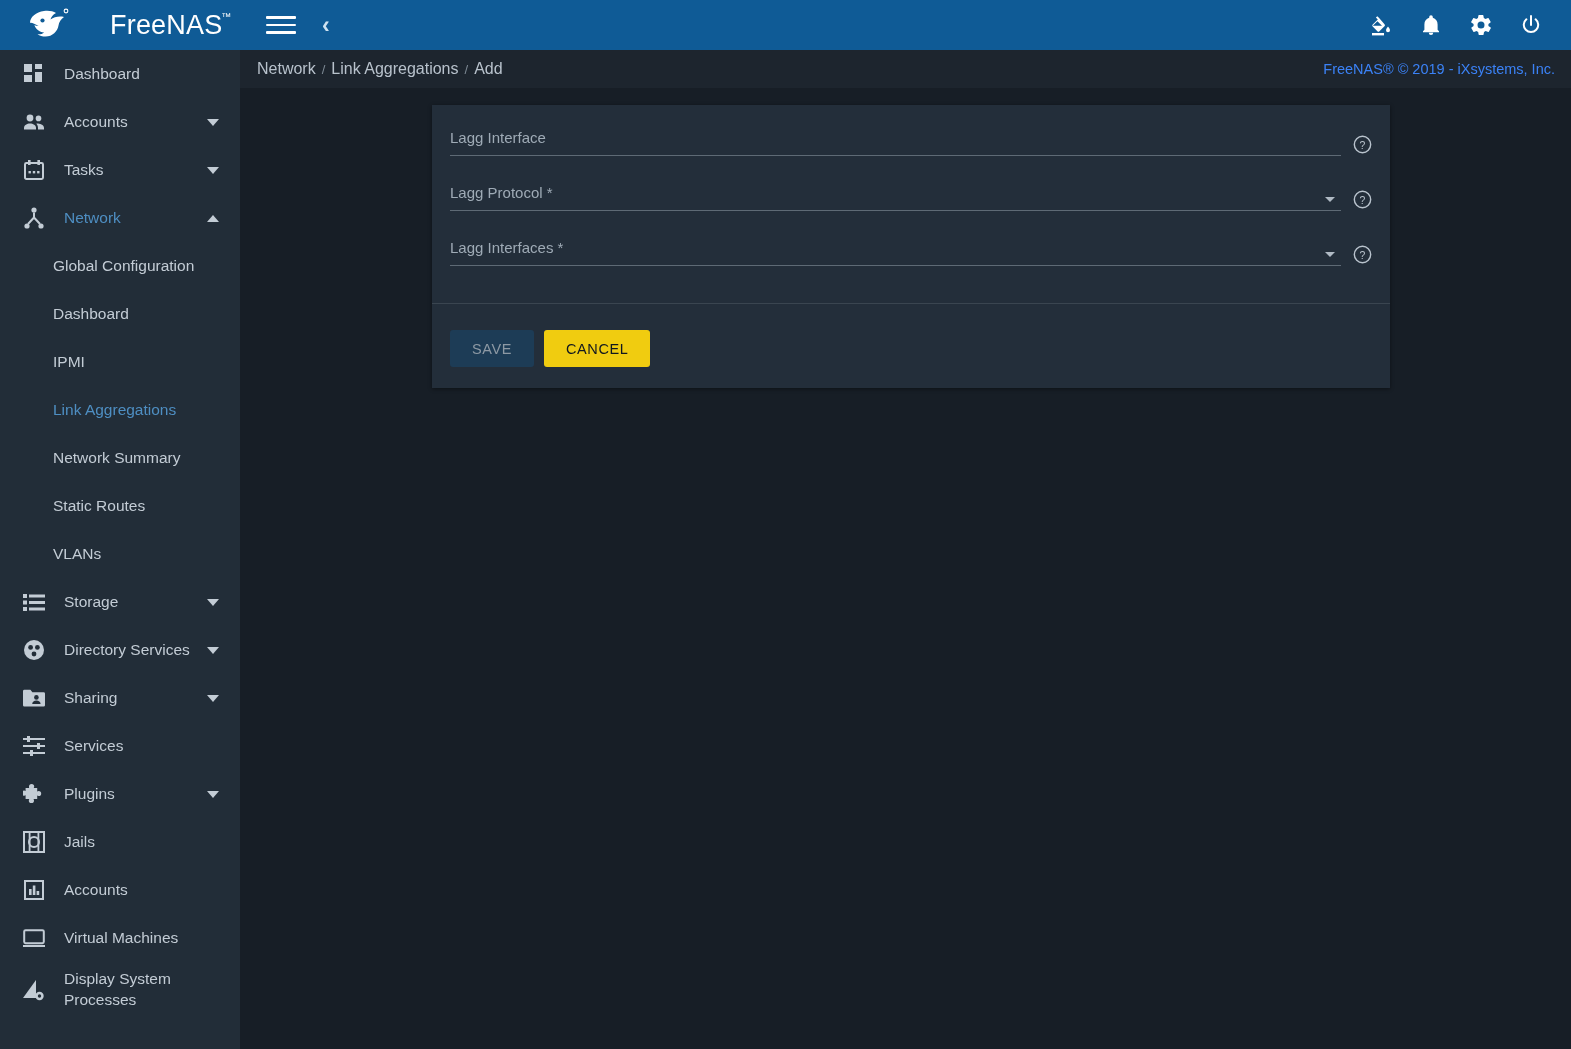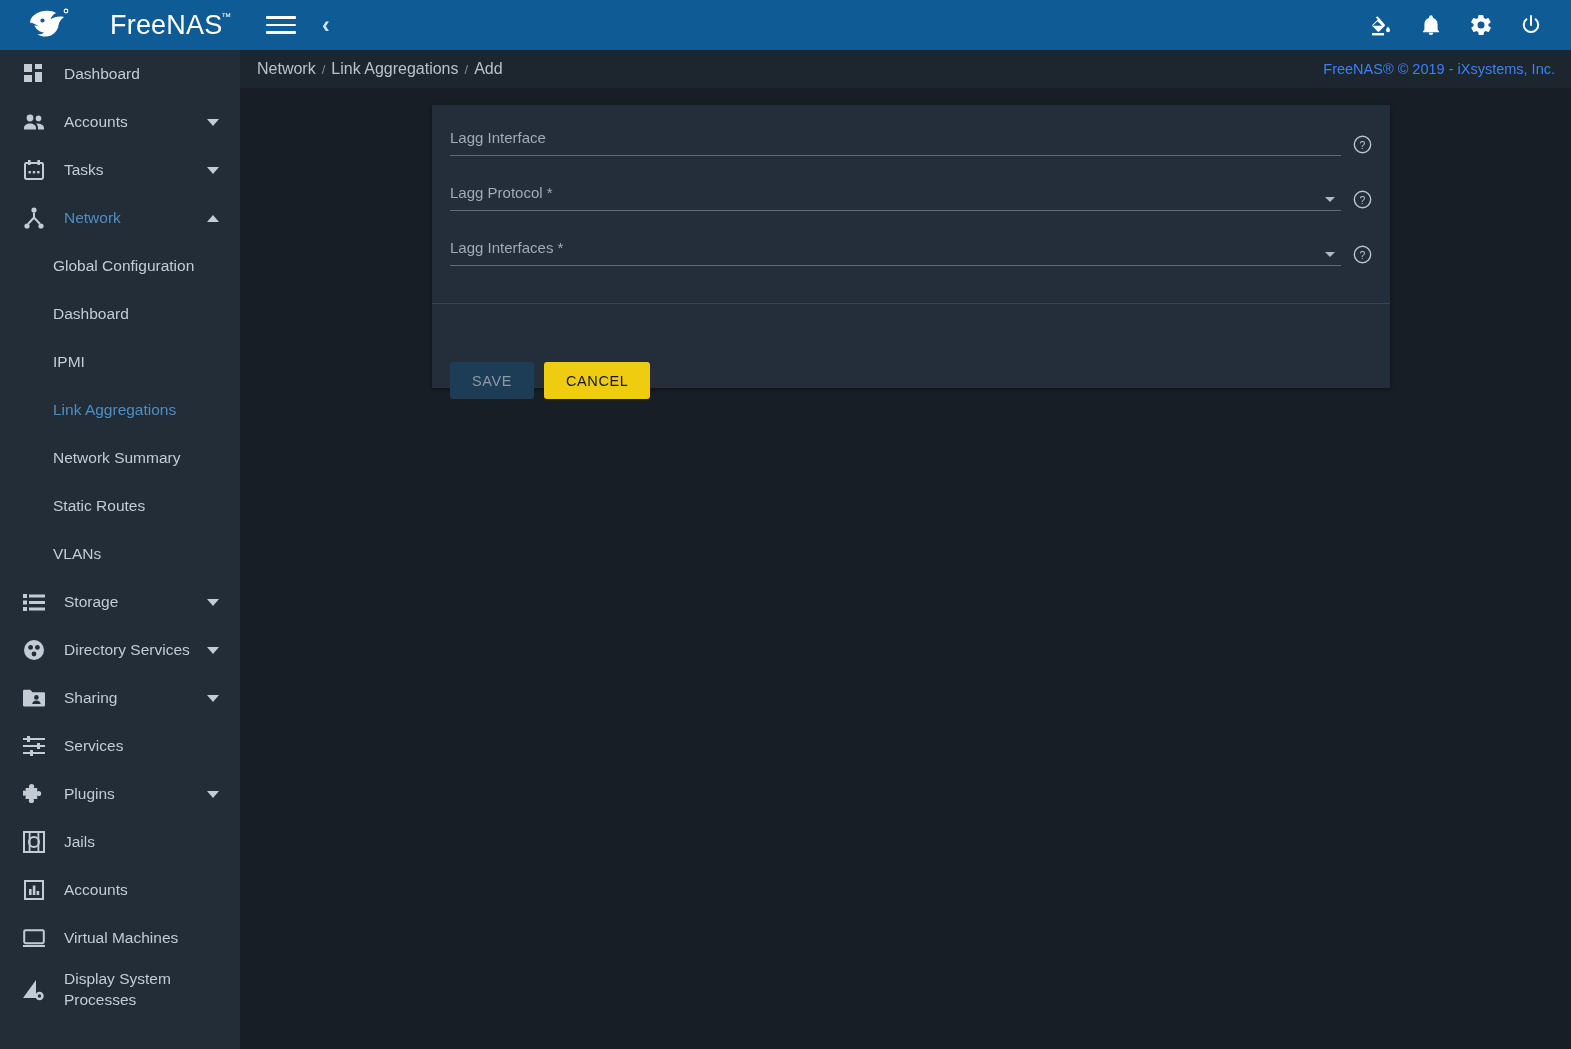--- a/index.html
+++ b/index.html
@@ -127,21 +127,21 @@
     border-right: 5px solid transparent;
     border-top: 5px solid #b0bac4;
   }
   .help-ico { margin-left: 12px; margin-bottom: 2px; cursor: pointer; display:block; }
   #card-divider {
     position: absolute; left: 0; top: 198px;
     width: 958px; height: 1px; background: #3a4550;
   }
   #btn-row {
     position: absolute; left: 18px; top: 225px;
-    display: flex; gap: 10px; margin-top: 32px;
+    display: flex; gap: 10px;
   }
   .btn {
     height: 37px; padding: 0 22px;
     border: none; border-radius: 3px;
     font-size: 14.5px; letter-spacing: .6px;
     font-family: "Liberation Sans", sans-serif;
   }
   #save-button { background: #1d3c56; color: #8d99a4; cursor: default; }
   #cancel-button { background: #f0cc10; color: #111820; cursor: pointer; }
 </style>

